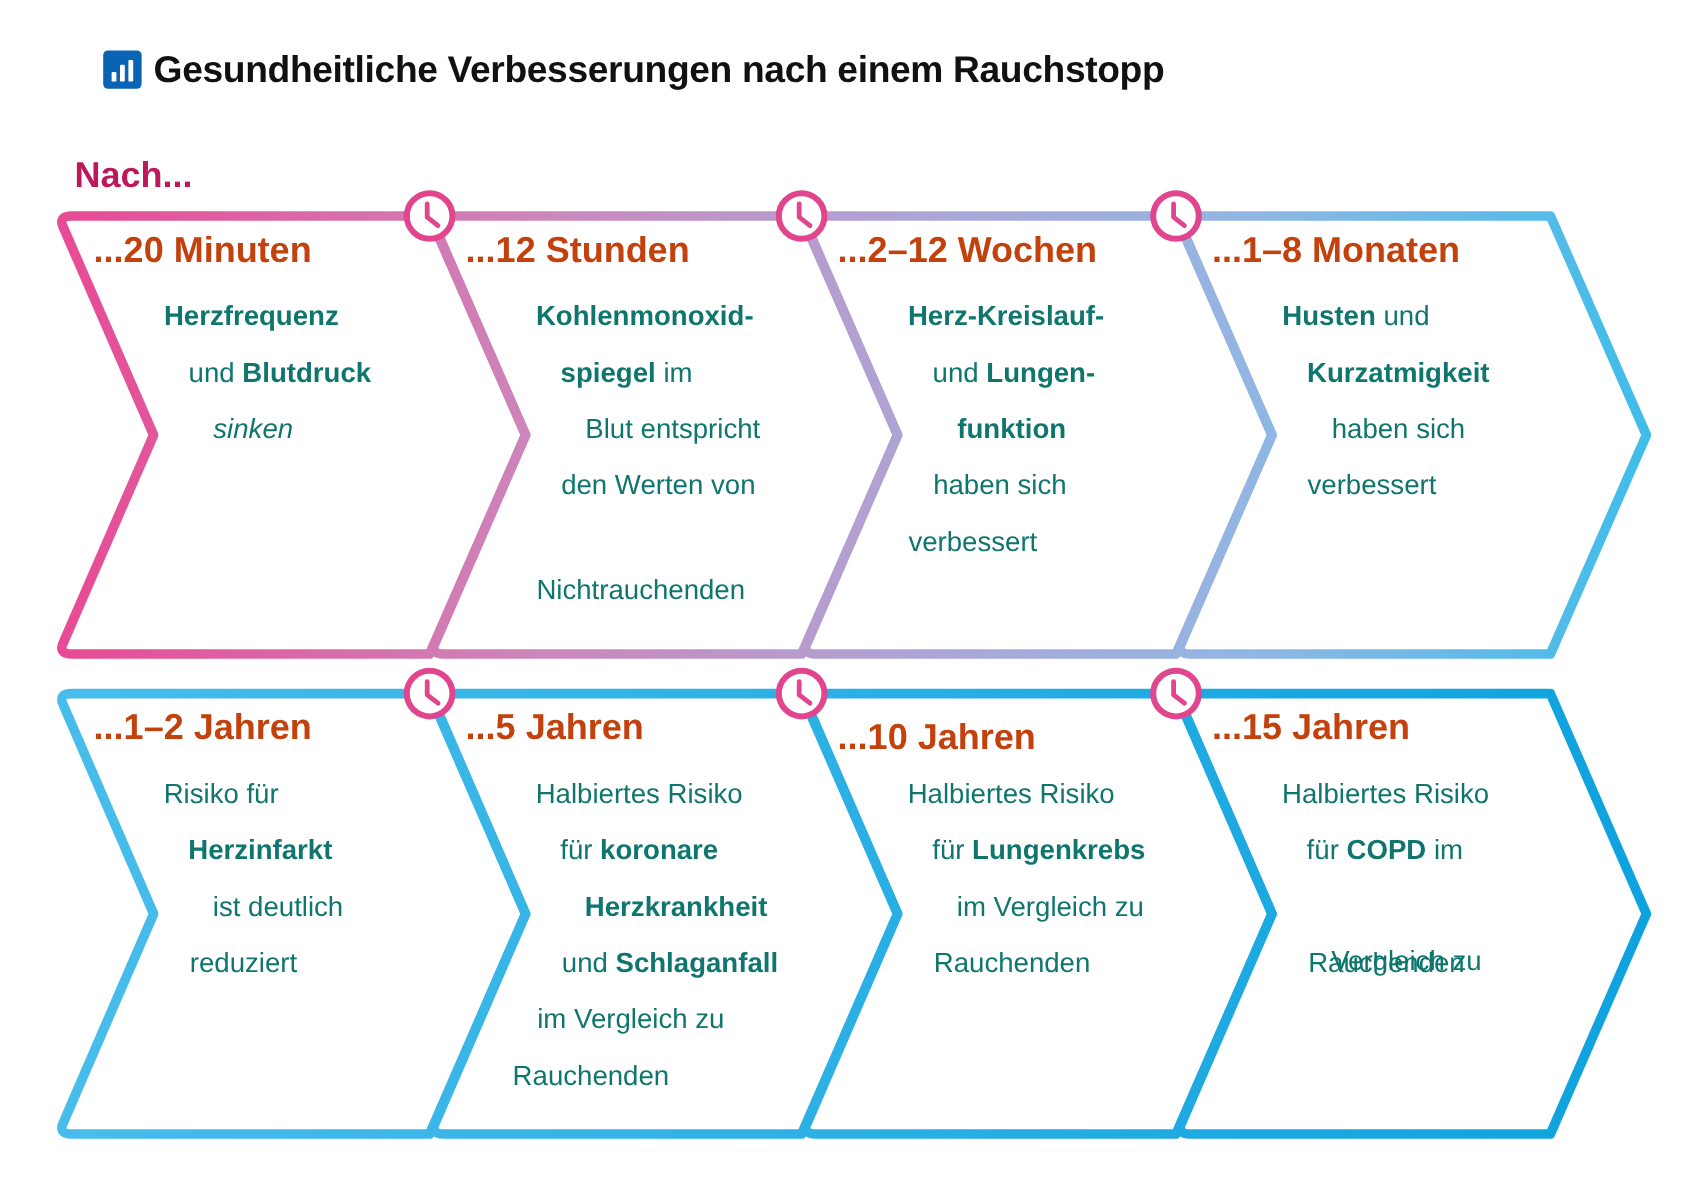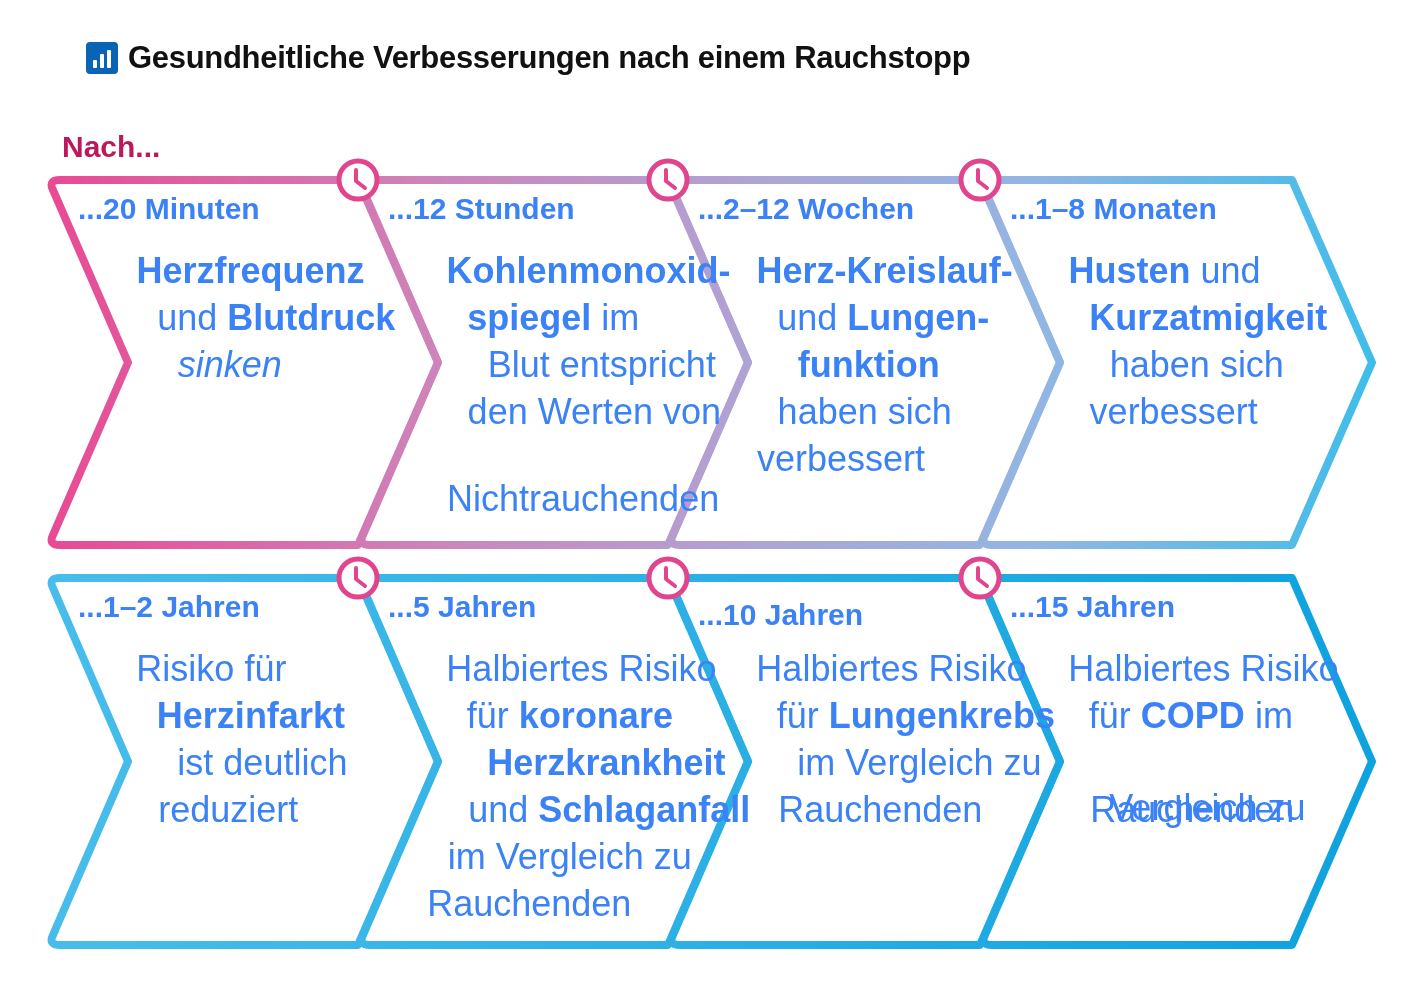--- a/index.html
+++ b/index.html
@@ -4,22 +4,22 @@
 <style>
   html, body { margin:0; padding:0; background:#ffffff; }
   body { width:1417px; height:1000px; position:relative; overflow:hidden; font-family:"Liberation Sans", sans-serif; }
   .title-row { position:absolute; left:42px; top:40px; display:flex; align-items:center;margin-left:44px; }
   .title-icon { width:32px; height:32px; background:#0a64b4; border-radius:4px; display:flex; align-items:flex-end; justify-content:center; gap:3px; padding-bottom:6px; box-sizing:border-box; margin-right:10px; }
   .title-icon span { display:block; width:4px; background:#fff; border-radius:1px; }
   .title { font-size:31px; font-weight:bold; color:#111; letter-spacing:-0.3px; }
   .nach { position:absolute; left:62px; top:130px; font-size:30px; font-weight:bold; color:#be185d; }
   svg.shapes { position:absolute; left:0; top:0; }
   .panel { position:absolute; width:300px; }
-  .panel .head { position:absolute; font-size:30px; font-weight:bold; color:#3b82f6; white-space:nowrap; }
-  .panel .line { position:absolute; font-size:36px; color:#3b82f6; white-space:nowrap; }
+  .panel .head { position:absolute; font-size:30px; font-weight:bold; color:#c2410c; white-space:nowrap; }
+  .panel .line { position:absolute; font-size:23px; color:#0f766e; white-space:nowrap; }
   .panel .line b { font-weight:bold; }
 </style>
 </head>
 <body>
 
 <div class="title-row">
   <div class="title-icon">
     <span style="height:8px"></span>
       <span style="height:14px"></span>
       <span style="height:18px"></span>

